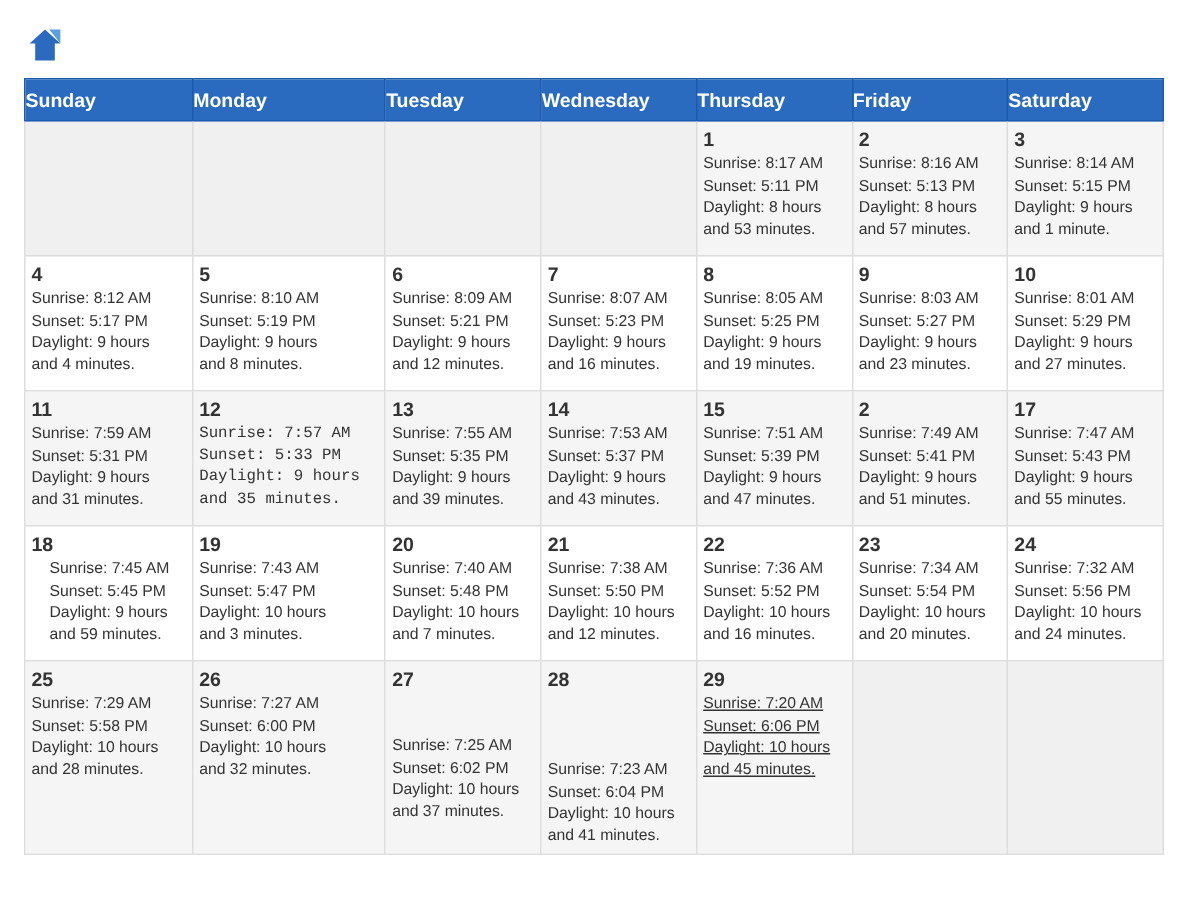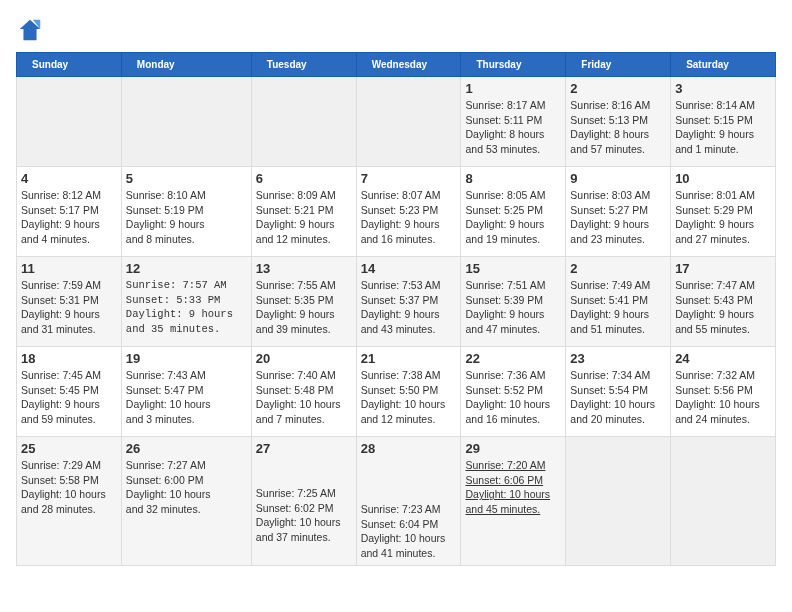--- a/index.html
+++ b/index.html
@@ -50,23 +50,23 @@
     table {
       width: 100%;
       border-collapse: collapse;
       font-size: 11px;
     }
     thead tr {
       background: #2a6abf;
       color: #fff;
     }
     thead th {
-      padding: 6px 15px;
+      padding: 6px 0;
       text-align: left;
-      font-size: 10px;
+      font-size: 13px;
       font-weight: bold;
       border: 1px solid #1a5aaf;
     }
     tbody tr {
       background: #fff;
     }
     tbody tr:nth-child(odd) {
       background: #f5f5f5;
     }
     tbody td {
@@ -248,21 +248,21 @@
           <span class="day-number">17</span>
           <div class="day-info" style="white-space: pre-line;">Sunrise: 7:47 AM
 Sunset: 5:43 PM
 Daylight: 9 hours
 and 55 minutes.</div>
         </td>
       </tr>
       <tr>
         <td>
           <span class="day-number">18</span>
-          <div class="day-info" style="white-space: pre-line;">Sunrise: 7:45 AM
+          <div class="day-info" style="white-space: pre-line; margin-left: 12px;">Sunrise: 7:45 AM
 Sunset: 5:45 PM
 Daylight: 9 hours
 and 59 minutes.</div>
         </td>
         <td>
           <span class="day-number">19</span>
           <div class="day-info" style="white-space: pre-line;">Sunrise: 7:43 AM
 Sunset: 5:47 PM
 Daylight: 10 hours
 and 3 minutes.</div>

